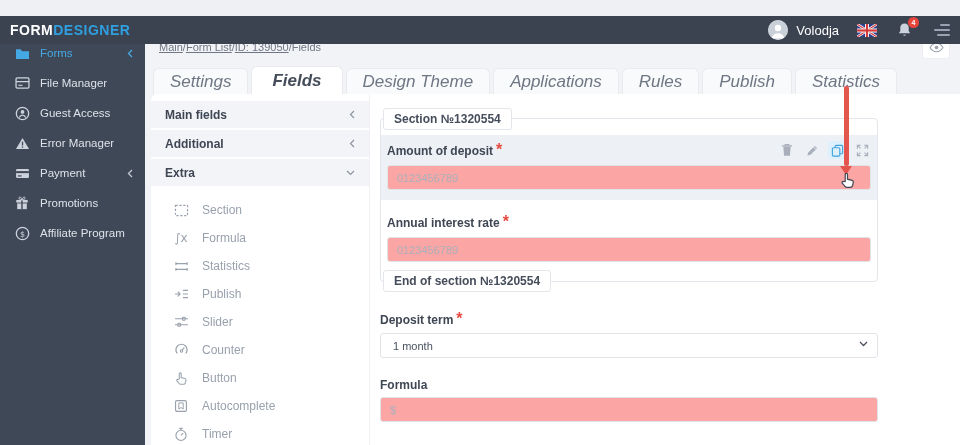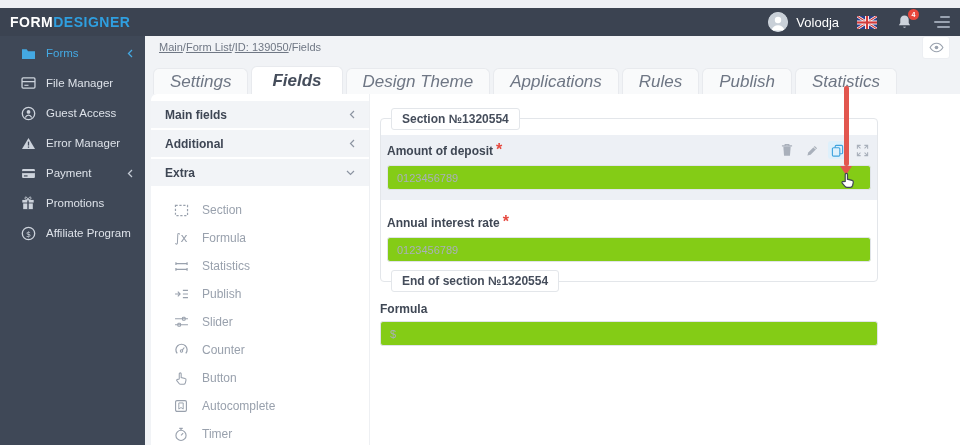--- a/index.html
+++ b/index.html
@@ -1,35 +1,35 @@
 <!DOCTYPE html>
 <html><head>
 <meta charset="utf-8">
 <style>
   * { margin:0; padding:0; box-sizing:border-box; }
   html,body { width:960px; height:445px; overflow:hidden; font-family:"Liberation Sans", sans-serif; background:#eef0f4; }
 
   
-  .topbar { position:absolute; left:0; top:8px; width:960px; height:28px; background:#3b4351; display:flex; align-items:center; padding:0 10px; z-index:5; }
+  .topbar { position:absolute; left:0; top:16px; width:960px; height:28px; background:#3b4351; display:flex; align-items:center; padding:0 10px; z-index:5; }
   .logo { font-size:14px; font-weight:bold; letter-spacing:.5px; white-space:nowrap; }
   .logo .lg1 { color:#ffffff; }
   .logo .lg2 { color:#2f9fe0; }
   .topbar .spacer { flex:1; }
   .avatar { width:20px; height:20px; border-radius:50%; background:#ccd3da; display:flex; align-items:center; justify-content:center; overflow:hidden; }
   .username { color:#ffffff; font-size:13px; margin:0 18px 0 8px; }
   .flag { width:20px; height:13px; margin-right:20px; border-radius:1px; overflow:hidden; position:relative; flex:none; }
   .bellwrap { position:relative; margin-right:22px; cursor:pointer; }
   .badge { position:absolute; top:-5px; right:-7px; min-width:11px; height:11px; border-radius:6px; background:#e8463c; color:#fff; font-size:7px; font-weight:bold; display:flex; align-items:center; justify-content:center; padding:0 2px; }
   .burger { display:flex; flex-direction:column; align-items:flex-end; gap:3px; cursor:pointer; }
   .burger span { display:block; height:2px; background:#9aa3b1; border-radius:1px; }
   .burger .b1{ width:10px;} .burger .b2{ width:16px;} .burger .b3{ width:13px;}
 
   
   .sidenav { position:absolute; left:0; top:28px; width:145px; height:417px; background:#3f4857; padding-top:10px; z-index:4; }
-  .navitem { height:30px; display:flex; align-items:center; padding:0 12px 0 20px; color:#dde2e9; font-size:11.5px; cursor:pointer; }
+  .navitem { height:30px; display:flex; align-items:center; padding:0 12px 0 14px; color:#dde2e9; font-size:11.5px; cursor:pointer; }
   .navitem .nicon { width:16px; height:16px; margin-right:10px; flex:none; display:flex; align-items:center; justify-content:center; }
   .navitem .nlabel { flex:1; white-space:nowrap; }
   .navitem.active { color:#44a9e3; }
   .navchev { font-size:10px; color:#c3cad4; }
   .navitem.active .navchev { color:#44a9e3; }
 
   
   .content { position:absolute; left:145px; top:28px; width:815px; height:417px; background:#f1f3f6; }
   .crumbs { height:38px; display:flex; align-items:center; padding-left:14px; font-size:11px; color:#6f7784; }
   .crumbs a { color:#6f7784; text-decoration:underline; cursor:pointer; }
@@ -51,32 +51,32 @@
 
   
   .canvas { flex:1; position:relative; padding:8px 0 0 10px; }
   .pagetabs { display:flex; align-items:center; height:23px; }
   .pagetab { height:23px; display:flex; align-items:center; gap:6px; padding:0 9px 0 12px; background:#fff; border:1px solid #e5e8ec; border-bottom-color:#f2f4f7; border-radius:5px 5px 0 0; font-size:11.5px; font-weight:bold; color:#454d5b; cursor:pointer; }
   .addpage { display:flex; align-items:center; gap:7px; margin-left:16px; cursor:pointer; }
   .plusbtn { width:17px; height:17px; border-radius:3px; background:#3aa2dd; color:#fff; font-size:13px; font-weight:bold; display:flex; align-items:center; justify-content:center; line-height:1; }
   .addlink { font-size:11px; color:#3aa2dd; text-decoration:underline; }
 
   .sectionbox { position:relative; margin-top:16px; width:498px; height:164px; border:1px solid #e3e6ea; border-radius:4px; }
-  .seclabel { position:absolute; top:-11px; left:10px; background:#fff; border:1px solid #e3e6ea; border-radius:3px; padding:3px 10px; font-size:12px; font-weight:bold; color:#454d5b; white-space:nowrap; }
+  .seclabel { position:absolute; top:-11px; left:2px; background:#fff; border:1px solid #e3e6ea; border-radius:3px; padding:3px 10px; font-size:12px; font-weight:bold; color:#454d5b; white-space:nowrap; }
   .seclabel.end { top:auto; bottom:-11px; }
 
   .fieldrow { padding:0 6px; }
   .fieldrow.hl { margin-top:16px; background:#edf0f5; padding:6px 6px 10px 6px; }
   .frhead { display:flex; align-items:flex-start; justify-content:space-between; height:20px; }
   .flabel { font-size:12px; font-weight:bold; color:#3f4754; }
   .req { color:#e6493f; margin-left:3px; font-weight:bold; }
   .actions { display:flex; align-items:center; gap:7px; }
   .act { width:18px; height:18px; display:flex; align-items:center; justify-content:center; cursor:pointer; border-radius:3px; }
   .act.copy-act { background:#def0fb; }
-  .tinput { width:100%; height:25px; border:1px solid #e0e4e9; border-radius:3px; font-family:"Liberation Sans",sans-serif; font-size:11px; color:#4a5260; padding:0 9px; background:#84cc16; outline:none; display:block; margin-top:4px; }
+  .tinput { width:100%; height:25px; border:1px solid #e0e4e9; border-radius:3px; font-family:"Liberation Sans",sans-serif; font-size:11px; color:#4a5260; padding:0 9px; background:#fca5a5; outline:none; display:block; margin-top:4px; }
   .tinput::placeholder { color:#a9b0ba; opacity:1; }
   .fieldrow.plain { margin-top:13px; }
 
   .belowfield { width:498px; }
   .bf-term { margin-top:28px; }
   .bf-formula { margin-top:17px; }
   .selectbox { position:relative; margin-top:5px; height:25px; border:1px solid #e0e4e9; border-radius:3px; background:#fff; display:flex; align-items:center; padding:0 12px; font-size:11px; color:#4a5260; cursor:pointer; }
   .selectbox .selchev { position:absolute; right:9px; top:7px; }
 
   
@@ -399,20 +399,33 @@
             <div>
               <span class="flabel">Annual interest rate</span><span class="req">*</span>
             </div>
           </div>
           <input class="tinput" type="text" readonly="" placeholder="0123456789" style="">
         </div>
 
         <div class="seclabel end">End of section №1320554</div>
       </div>
 
+      <div class="belowfield bf-term">
+        <div>
+          <span class="flabel">Deposit term</span><span class="req">*</span>
+        </div>
+        <div class="selectbox">
+          <span>1 month</span>
+          <span class="selchev">
+              <svg width="9" height="6" viewBox="0 0 9 6">
+                <path d="M1 1 L4.5 4.5 L8 1" fill="none" stroke="#4a5260" stroke-width="1.3"></path>
+              </svg>
+            </span>
+        </div>
+      </div>
 
       <div class="belowfield bf-formula">
         <div>
           <span class="flabel">Formula</span>
         </div>
         <input class="tinput" type="text" readonly="" placeholder="$" style="">
       </div>
 
     </div>
   </div>

